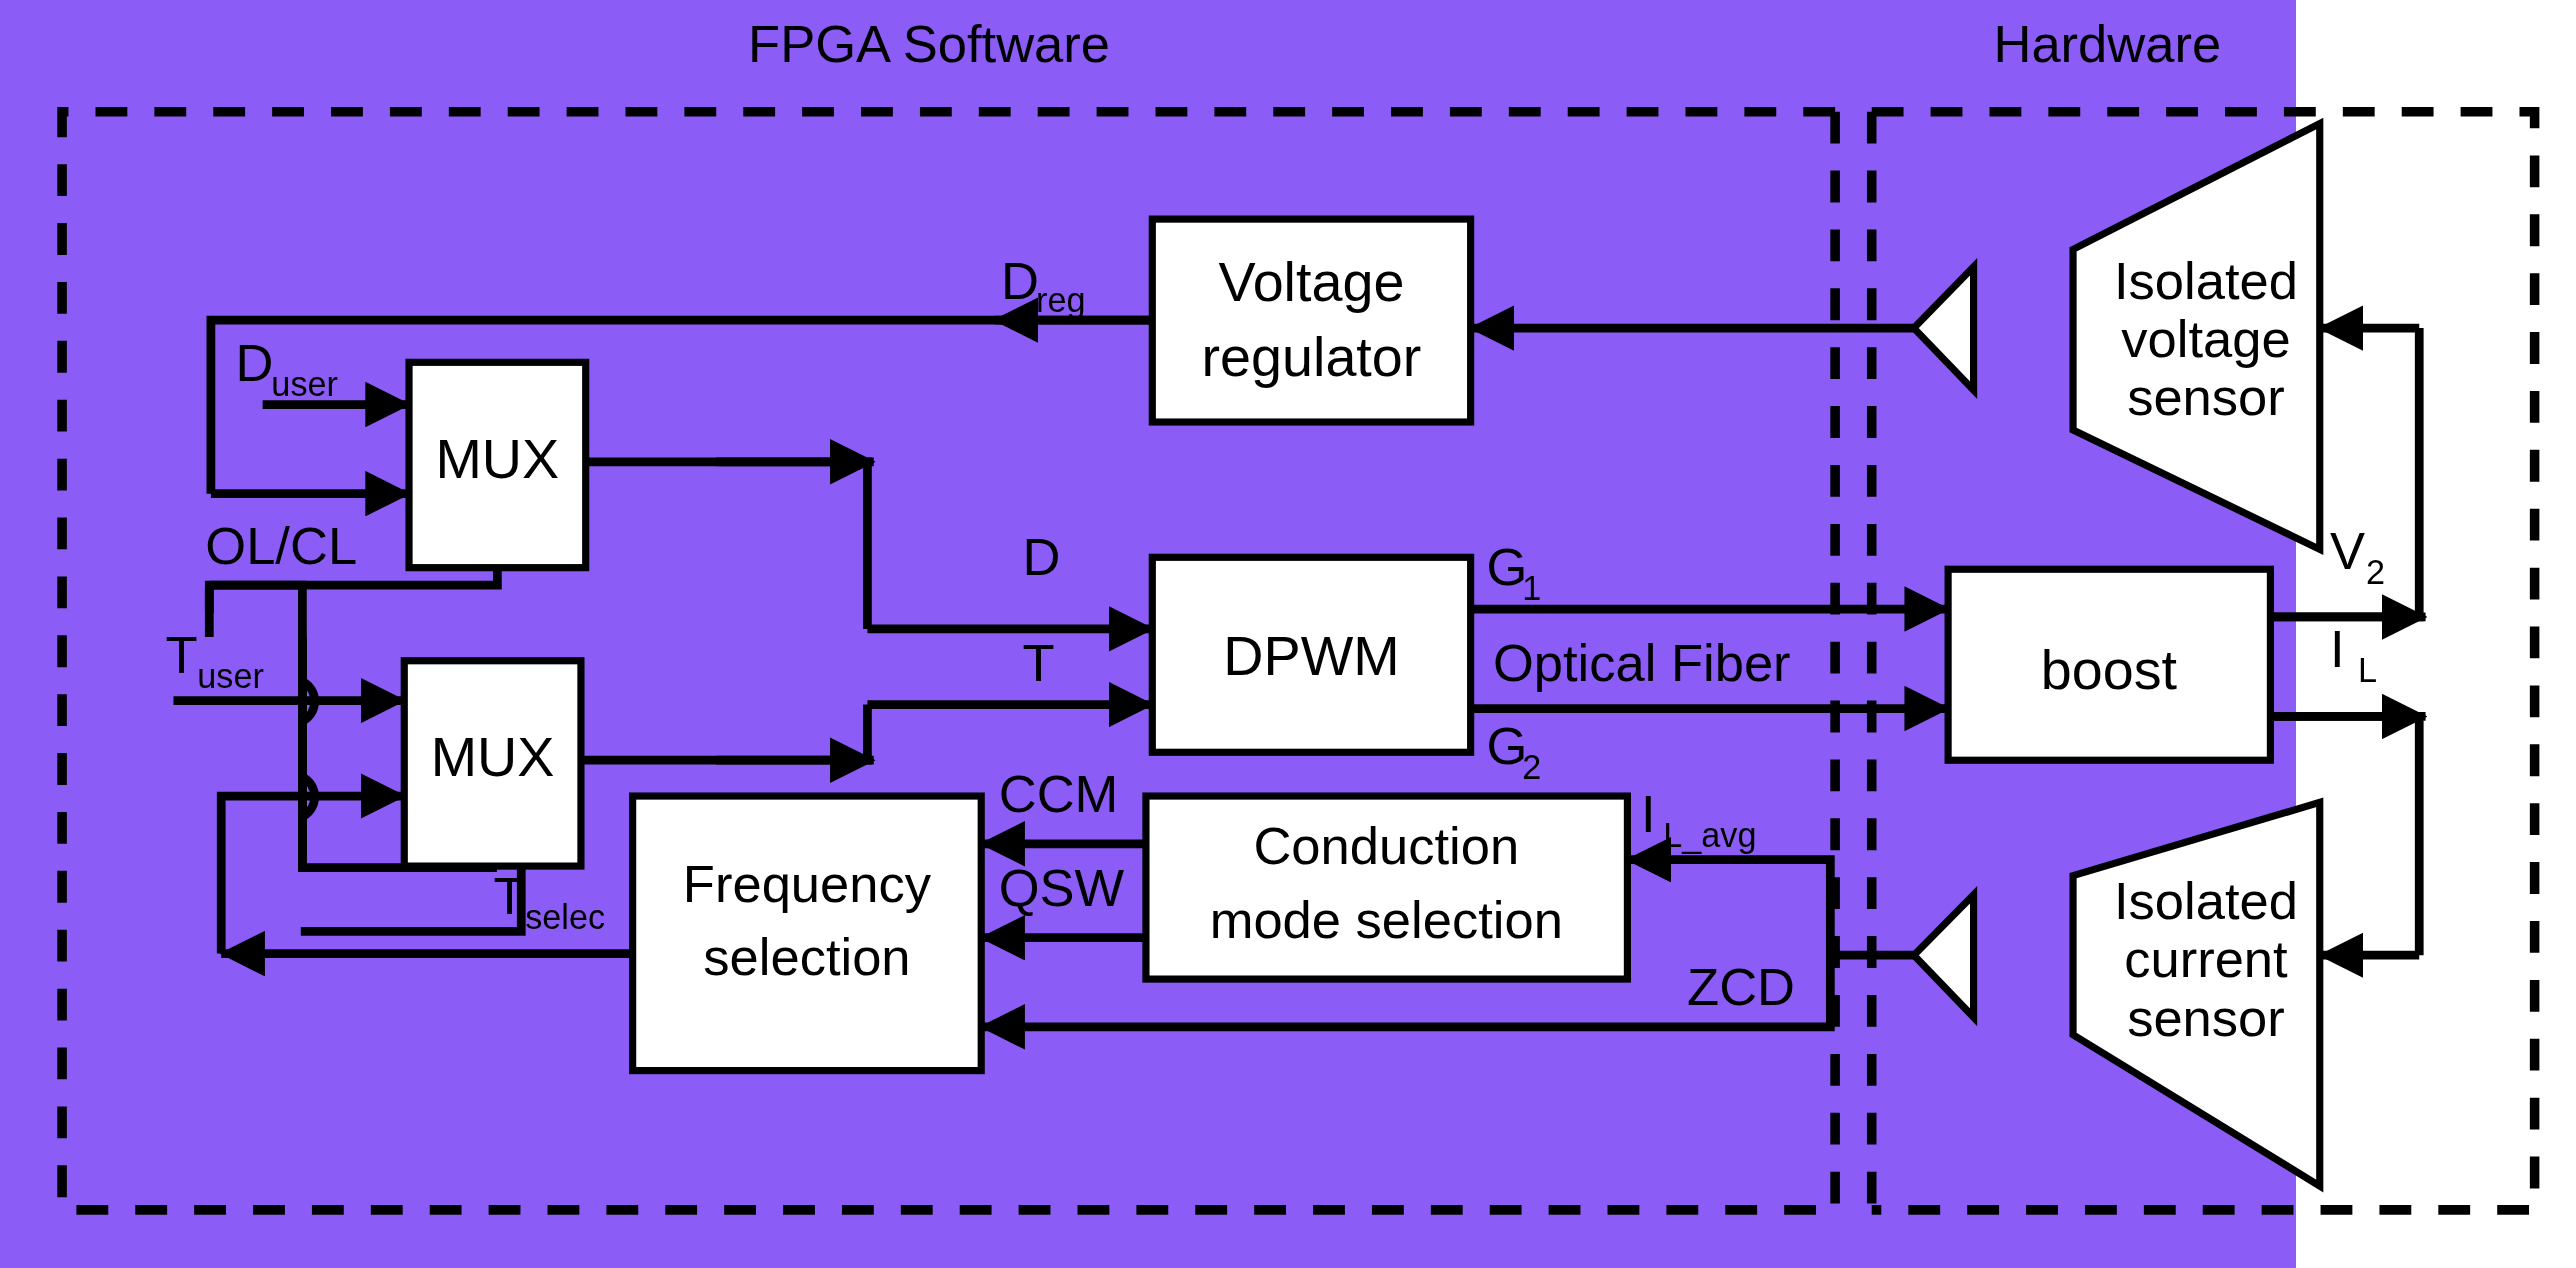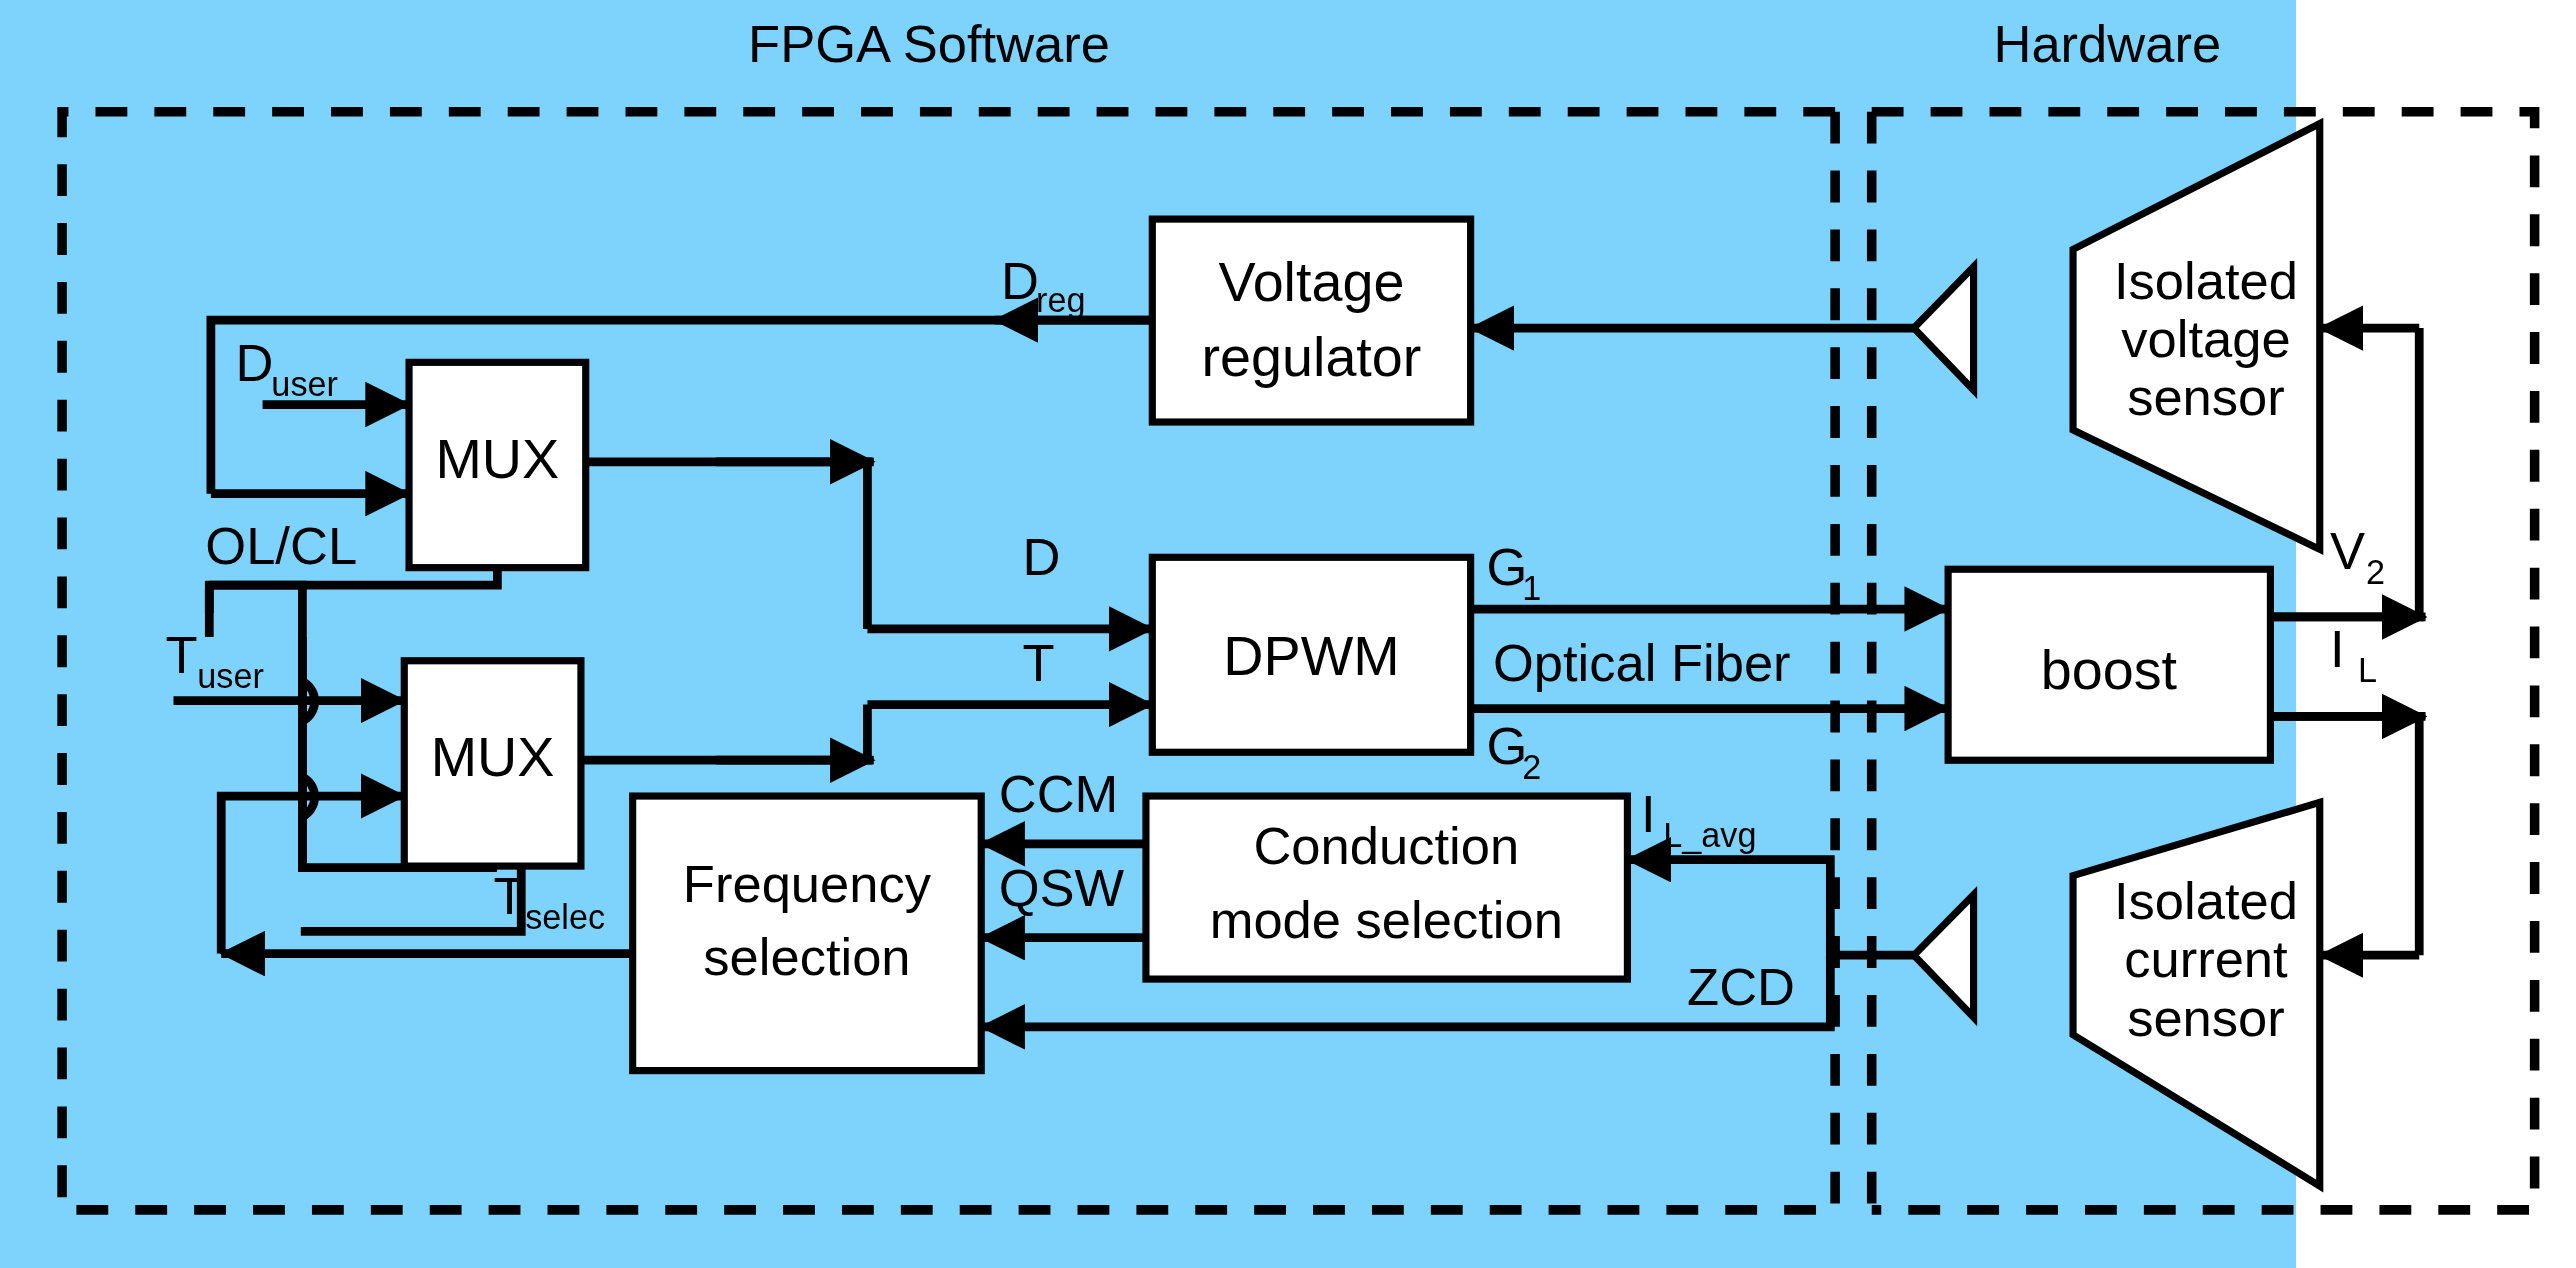--- a/index.html
+++ b/index.html
@@ -4,21 +4,21 @@
 <style>
   html, body {
     margin: 0;
     padding: 0;
     background: #ffffff;
   }
   #stage {
     position: relative;
     width: 2296px;
     height: 1269px;
-    background: #7dd3fc;
+    background: #8b5cf6;
     font-family: "Liberation Sans", sans-serif;
   }
   svg.diagram {
     display: block;
     width: 2576px;
     height: 1269px;
   }
   .blk-rect {
     fill: #ffffff;
     stroke: #000000;

